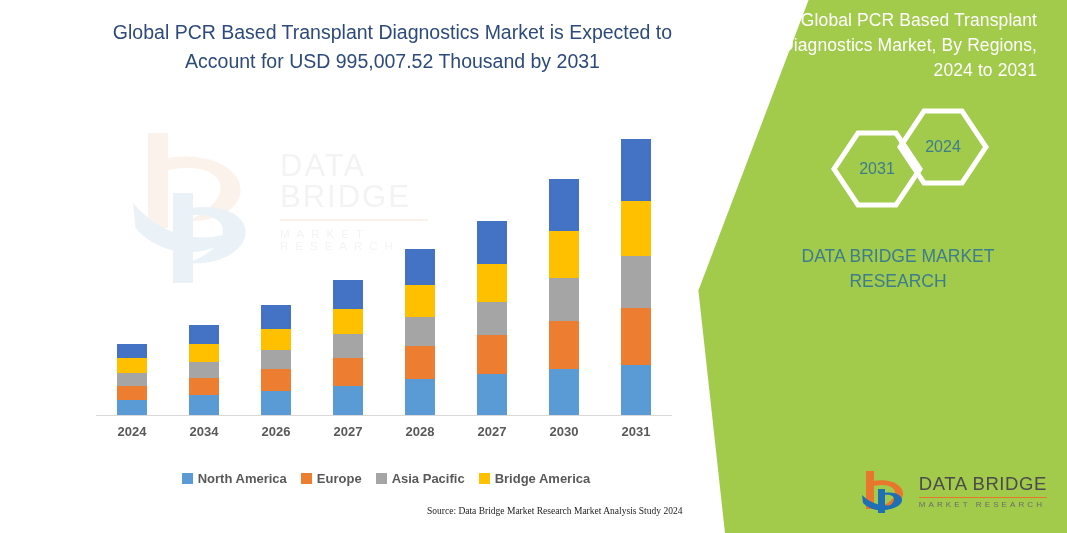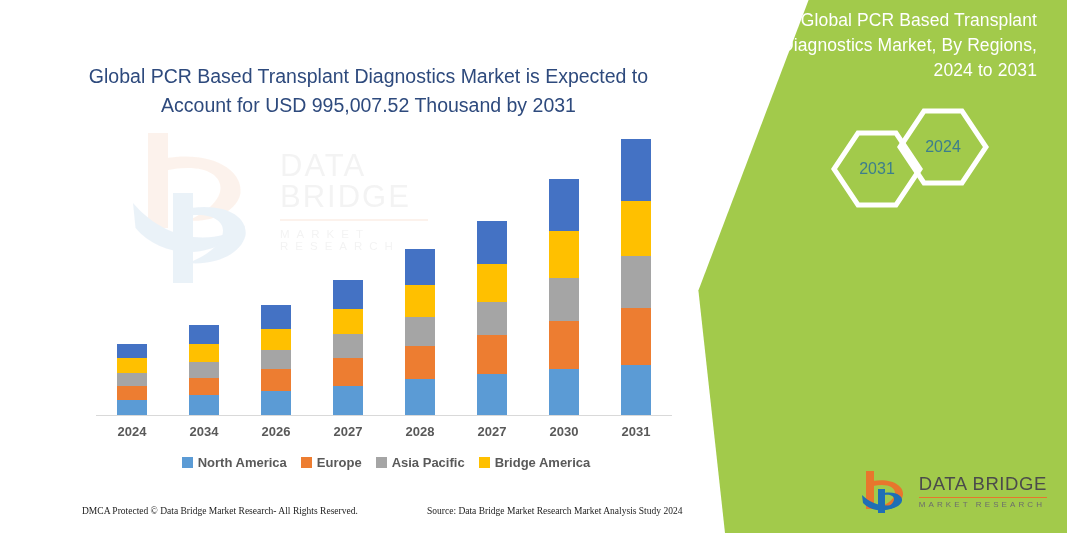--- a/index.html
+++ b/index.html
@@ -43,23 +43,23 @@
   
   .logo-br{position:absolute;z-index:3;right:20px;bottom:18px;display:flex;align-items:center;gap:9px;}
   .logo-mark{width:52px;height:46px;position:relative;flex:0 0 auto;}
   .logo-words{display:flex;flex-direction:column;line-height:1;}
   .logo-words .l1{font-size:18.5px;color:#4B4B4B;letter-spacing:.6px;}
   .logo-rule{height:1px;background:#E8762D;margin:3px 0 3px 0;}
   .logo-words .l2{font-size:8px;color:#6C6C6C;letter-spacing:3.1px;}
 
   
   .chart-title{
-    position:absolute;z-index:4;top:18px;left:76px;width:585px;
+    position:absolute;z-index:4;top:18px;left:100px;width:585px;
     text-align:center;color:#2E4A7D;
-    font-size:19.5px;line-height:29px;margin-top:44px;
+    font-size:19.5px;line-height:29px;
   }
 
   
   .watermark{position:absolute;z-index:1;left:128px;top:128px;width:300px;height:170px;opacity:.085;}
   .wm-words{position:absolute;left:152px;top:22px;display:flex;flex-direction:column;line-height:1;}
   .wm-words .w1{font-size:31px;color:#7a7a7a;letter-spacing:2px;}
   .wm-rule{height:2px;background:#E8762D;margin:7px 0 8px 0;}
   .wm-words .w2{font-size:11.5px;color:#7a7a7a;letter-spacing:7px;}
 
   .plot{position:absolute;z-index:2;left:96px;top:100px;width:576px;height:316px;}
@@ -67,21 +67,21 @@
   .bar{position:absolute;bottom:1px;width:30px;}
   .seg{width:100%;display:block;}
 
   .xlabels{position:absolute;z-index:2;left:96px;top:424px;width:576px;height:20px;}
   .xlab{position:absolute;top:0;width:60px;text-align:center;font-size:13px;font-weight:bold;color:#595959;}
 
   .legend{
     position:absolute;z-index:2;left:96px;top:455px;width:580px;
     display:flex;align-items:center;justify-content:center;gap:14px;
   }
-  .lg-item{display:flex;align-items:center;gap:5px;}
+  .lg-item{display:flex;align-items:center;gap:5px;margin-top:16px;}
   .lg-swatch{width:11px;height:11px;display:block;}
   .lg-text{font-size:13px;font-weight:bold;color:#595959;white-space:nowrap;}
 
   .footer{position:absolute;z-index:2;left:0;top:506px;width:700px;height:20px;}
   .f-left{position:absolute;left:82px;top:0;font-family:"Liberation Serif",serif;font-size:9.5px;color:#222;white-space:nowrap;}
   .f-right{position:absolute;left:427px;top:0;font-family:"Liberation Serif",serif;font-size:9.5px;color:#222;white-space:nowrap;}
 </style>
 </head>
 <body>
 
@@ -99,20 +99,21 @@
       <div class="hex-label">2031</div>
     </div>
     <div class="hex" style="left:78px;top:0px;width:92px;height:78px;">
       <svg width="92" height="78" viewBox="0 0 92 78" aria-hidden="true">
         <polygon points="27,3 65,3 89,39 65,75 27,75 3,39" fill="none" stroke="#ffffff" stroke-width="5"></polygon>
       </svg>
       <div class="hex-label">2024</div>
     </div>
   </div>
 
+  <div class="dbmr-text">DATA BRIDGE MARKET RESEARCH</div>
 
   <div class="logo-br">
     <div class="logo-mark">
       <svg width="52" height="46" viewBox="0 0 52 46" aria-hidden="true">
         <path d="M8 2 L16 2 L16 40 L8 40 Z" fill="#E8762D"></path>
         <path d="M15 12 C34 9, 46 17, 45 26 C44 33, 34 38, 24 37 C31 34, 37 29, 37 24 C37 18, 29 14, 15 17 Z" fill="#E8762D"></path>
         <path d="M4 26 C14 36, 30 40, 44 33 C33 44, 14 44, 5 34 Z" fill="#1F6FB5"></path>
         <path d="M20 20 L27 20 L27 44 L20 44 Z" fill="#1F6FB5"></path>
         <path d="M26 24 C38 22, 45 27, 44 32 C42 38, 33 41, 25 40 C31 38, 36 34, 36 30 C36 27, 32 25, 26 26 Z" fill="#1F6FB5"></path>
       </svg>
@@ -225,17 +226,16 @@
         <span class="lg-swatch" style="background: rgb(165, 165, 165);"></span>
         <span class="lg-text">Asia Pacific</span>
       </div>
       <div class="lg-item">
         <span class="lg-swatch" style="background: rgb(255, 192, 0);"></span>
         <span class="lg-text">Bridge America</span>
       </div>
     </div>
 
   <div class="footer">
-    <div class="f-left">DMCA Protected © Data Bridge Market Research- All Rights Reserved.</div>
     <div class="f-right">Source: Data Bridge Market Research  Market Analysis Study 2024</div>
   </div>
 
 </div>
 
 </body></html>

